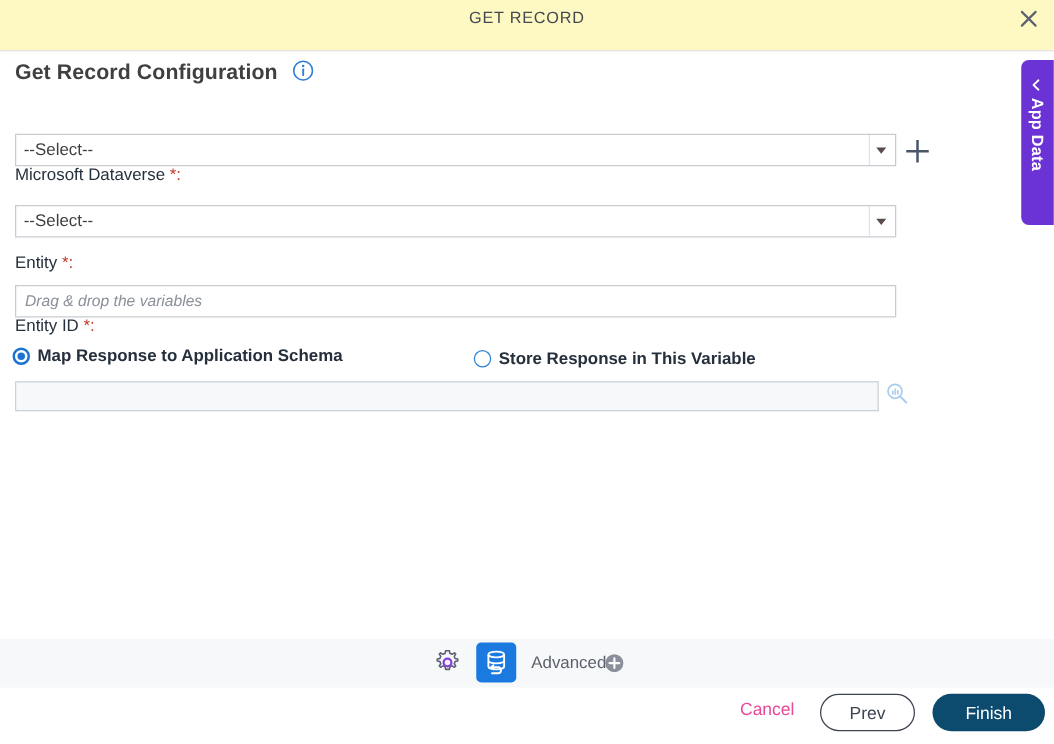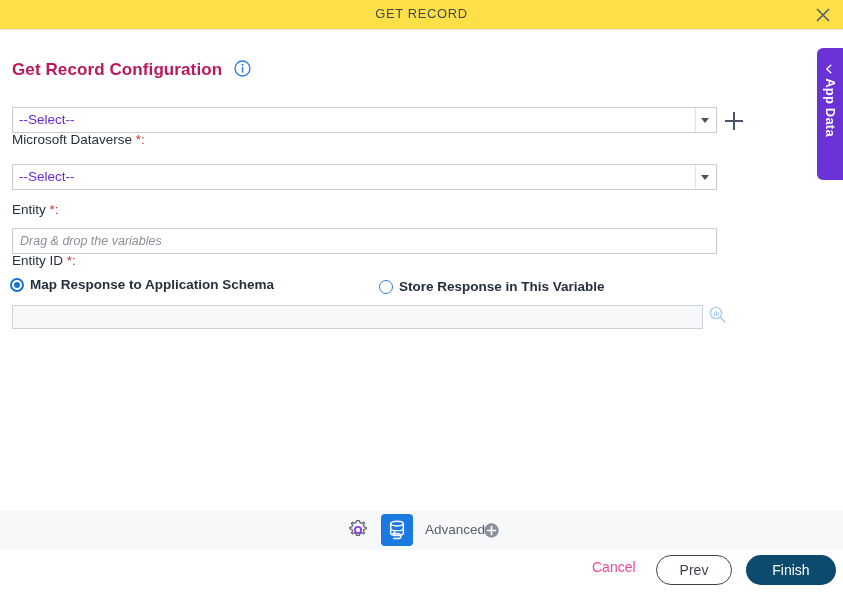--- a/index.html
+++ b/index.html
@@ -14,22 +14,22 @@
     color: #2c3e50;
     overflow: hidden;
     position: relative;
   }
 
   
   .titlebar {
     position: absolute;
     top: 0; left: 0;
     width: 843px;
-    height: 30px;
-    background: #fde047;
+    height: 41px;
+    background: #fef9c3;
     border-bottom: 1px solid #e4e4e7;
     box-sizing: border-box;
   }
   .titlebar-text {
     position: absolute;
     left: 0; top: 0;
     width: 843px;
     height: 28px;
     line-height: 28px;
     text-align: center;
@@ -41,24 +41,24 @@
     position: absolute;
     right: 8px; top: 3px;
     width: 24px; height: 24px;
     cursor: pointer;
   }
   .close-btn svg { display: block; }
 
   
   .page-title {
     position: absolute;
-    left: 12px; top: 60px;
+    left: 12px; top: 48px;
     font-size: 17px;
     font-weight: bold;
-    color: #be185d;
+    color: #404040;
     letter-spacing: .1px;
   }
   .info-icon {
     display: inline-block;
     vertical-align: -2px;
     margin-left: 7px;
     width: 17px; height: 17px;
     cursor: pointer;
   }
 
@@ -85,21 +85,21 @@
   .select-box {
     width: 705px;
     left: 12px;
     cursor: pointer;
   }
   .select-val {
     position: absolute;
     left: 6px; top: 0;
     line-height: 24px;
     font-size: 13.5px;
-    color: #6d28d9;
+    color: #404040;
   }
   .caret {
     position: absolute;
     right: 7px; top: 10px;
     width: 0; height: 0;
     border-left: 4px solid transparent;
     border-right: 4px solid transparent;
     border-top: 5px solid #5b4b4b;
   }
   .sep-line {

